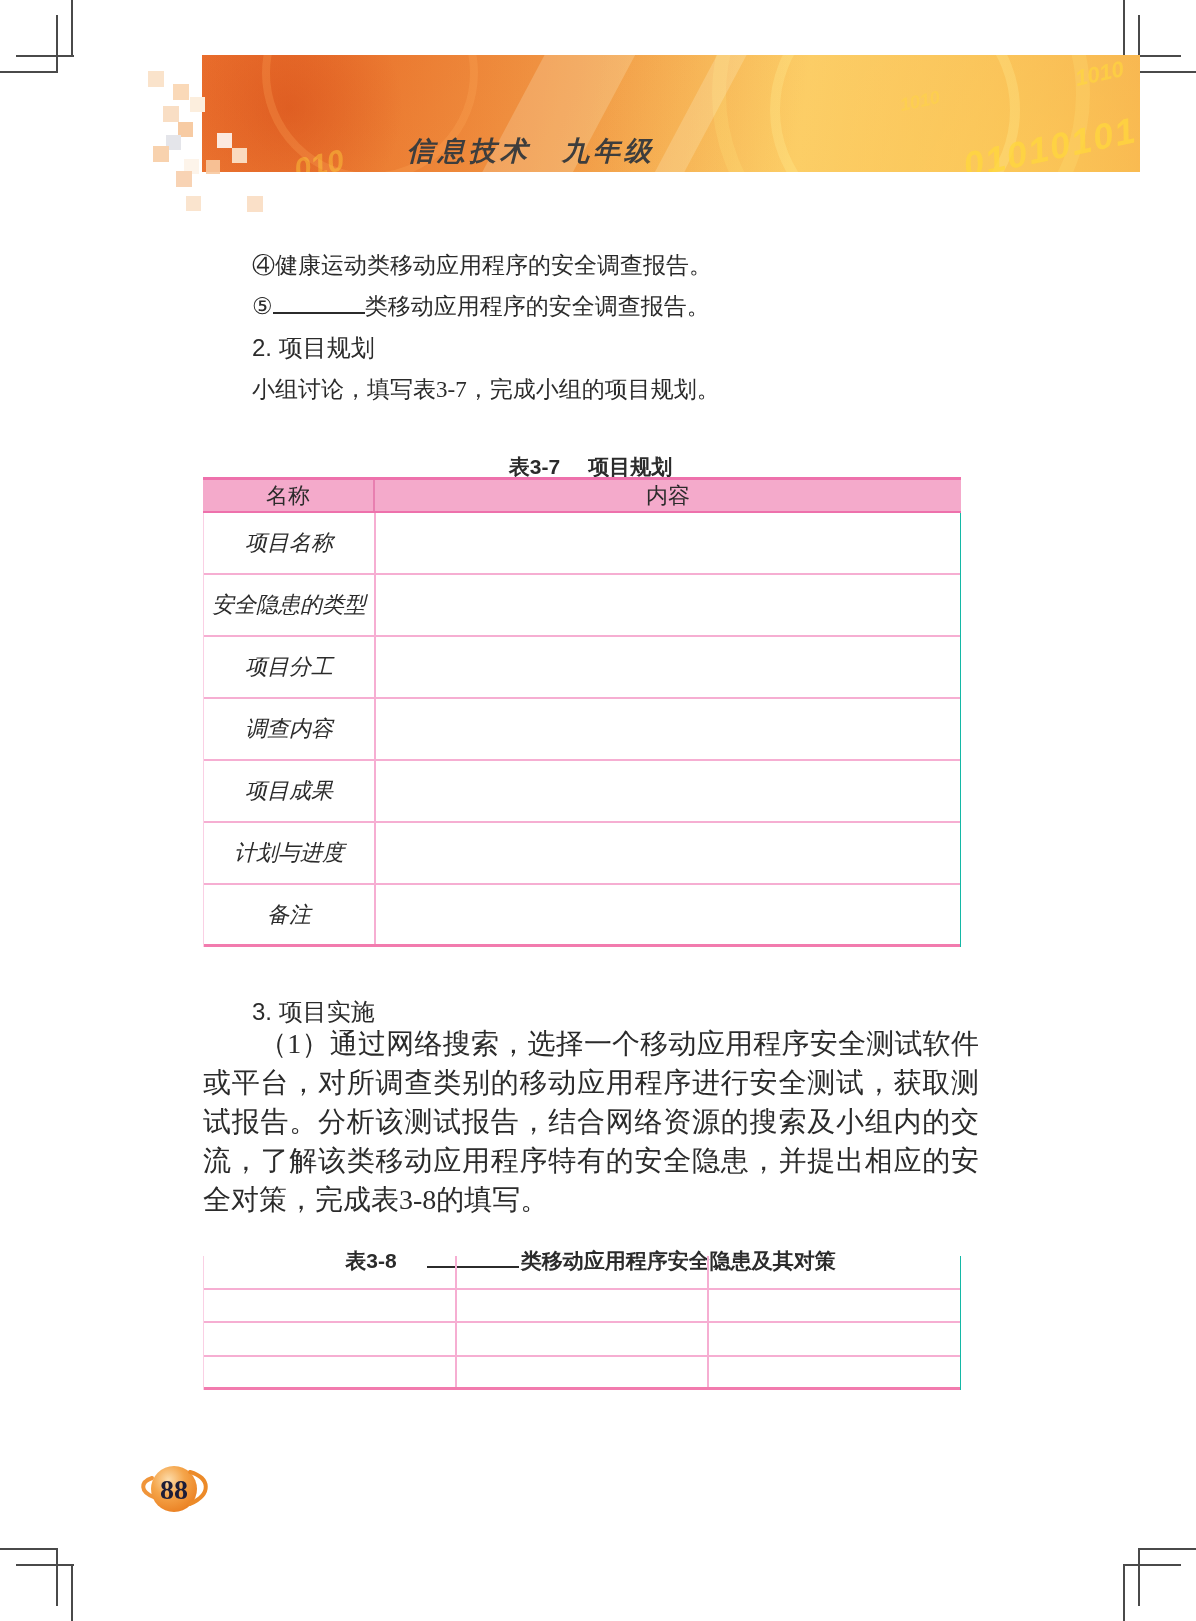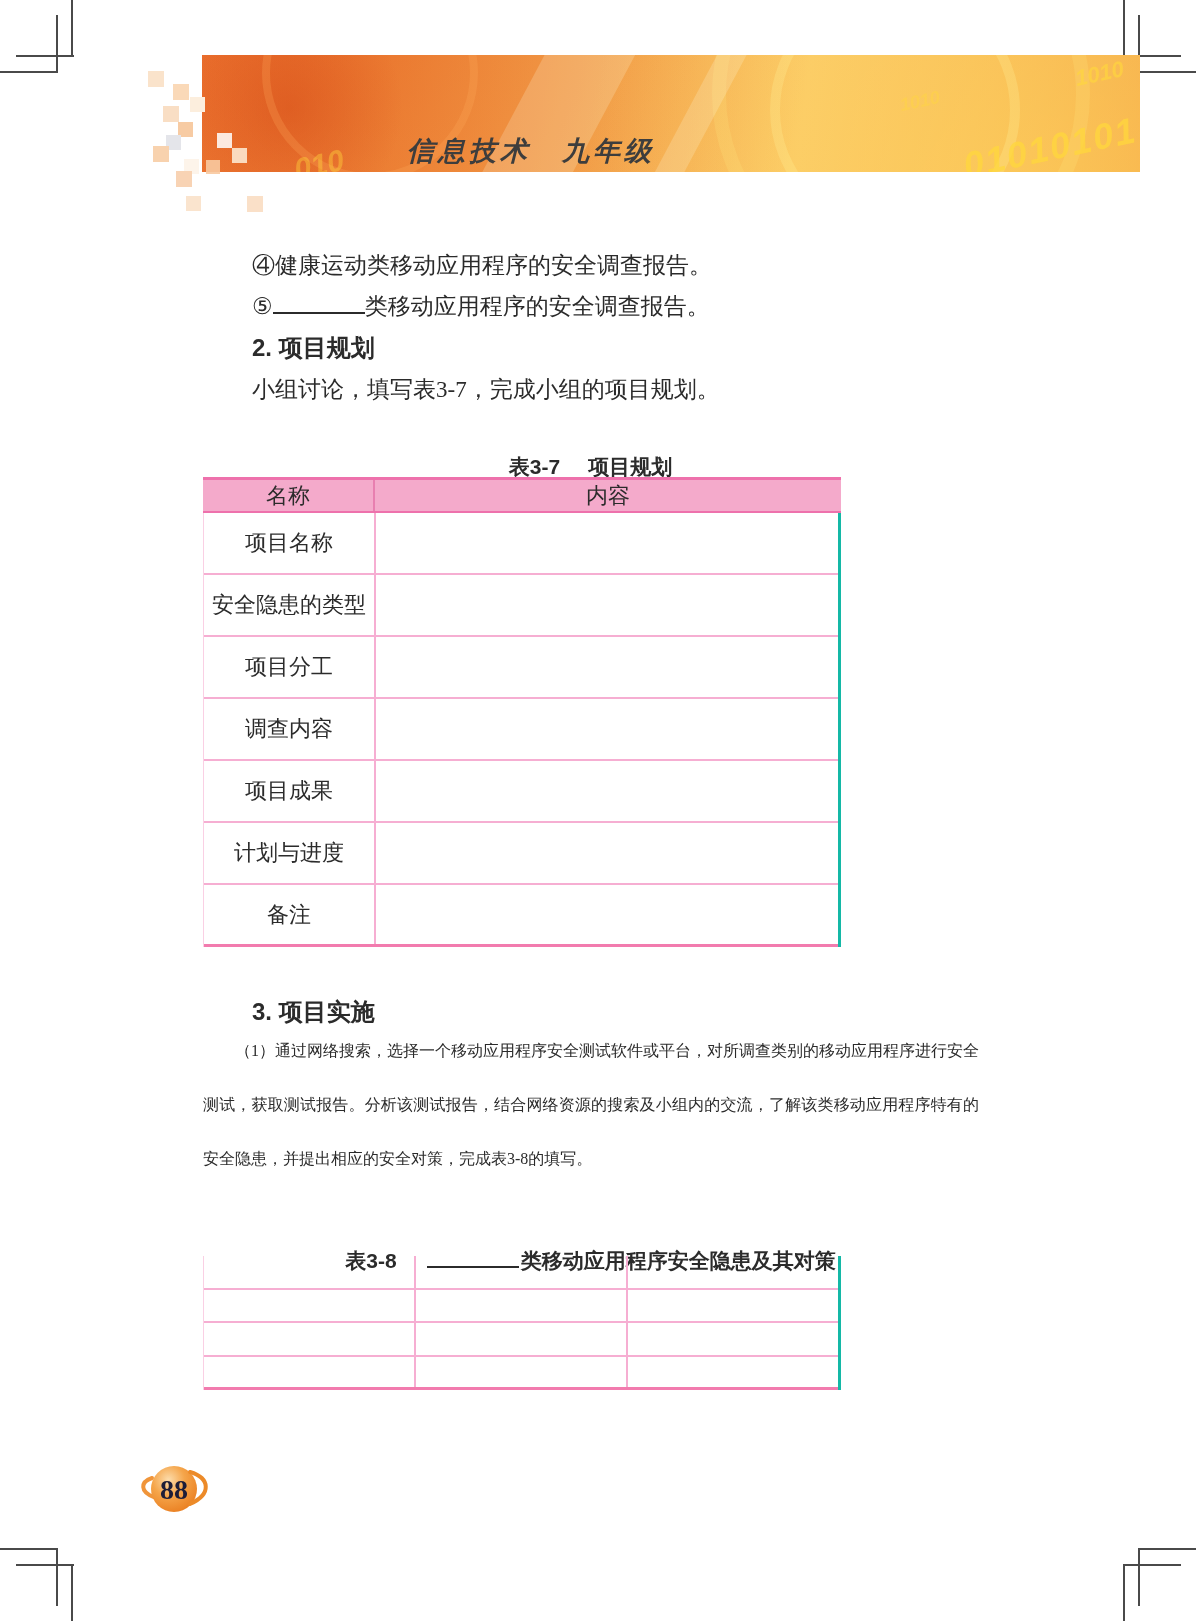--- a/index.html
+++ b/index.html
@@ -32,38 +32,38 @@
   .bin4{left:92px;bottom:-10px;font-size:30px;opacity:.55;}
   .banner-title{position:absolute;left:0;right:280px;top:78px;text-align:center;
     font-family:"Liberation Sans", sans-serif;font-weight:bold;font-style:italic;
     font-size:27px;letter-spacing:4px;color:#3d3d3d;}
 
   
   .sq{position:absolute;}
 
   
   .line{position:absolute;left:252px;font-size:23px;white-space:nowrap;}
-  .h-num{position:absolute;left:252px;font-size:24px;font-weight:bold;
+  .h-num{position:absolute;left:252px;font-size:24px;font-weight:normal;
          font-family:"Liberation Sans", sans-serif;white-space:nowrap;}
   .blank{display:inline-block;width:92px;height:5px;border-bottom:2px solid #2b2b2b;}
-  .para{position:absolute;left:203px;width:776px;font-size:16px;line-height:54px;
+  .para{position:absolute;left:203px;width:776px;font-size:28px;line-height:39px;
         text-align:justify;text-indent:2em;}
   .caption{position:absolute;left:203px;width:775px;text-align:center;
            font-family:"Liberation Sans", sans-serif;font-weight:bold;font-size:21px;margin-top:23px;}
   .caption .gap{display:inline-block;width:28px;}
   .caption .blank{border-bottom-width:2px;margin:0 2px;}
 
   
-  .tbl{position:absolute;left:203px;width:638px;box-sizing:border-box;}
+  .tbl{position:absolute;left:203px;width:758px;box-sizing:border-box;}
   .thead{display:flex;height:36px;background:#f4aacb;box-sizing:border-box;
          border-top:3px solid #ee71ac;border-bottom:2px solid #ee71ac;}
   .thead .cell{display:flex;align-items:center;justify-content:center;
                font-size:22px;box-sizing:border-box;}
   .thead .cell + .cell{border-left:2px solid #e87fb0;}
-  .tbody{border-left:1px solid #fad0e4;border-right:3px solid #14b8a6;box-sizing:border-box;}
+  .tbody{border-left:1px solid #fad0e4;border-right:1px solid #14b8a6;box-sizing:border-box;font-style:italic;}
   .trow{display:flex;box-sizing:border-box;border-bottom:2px solid #f6aed2;}
   .trow:last-child{border-bottom:3px solid #f27bae;}
   .trow .cell{display:flex;align-items:center;justify-content:center;
               font-size:22px;box-sizing:border-box;}
   .trow .cell + .cell{border-left:2px solid #f6aed2;}
   .t37 .c1{width:170px;flex:none;}
   .t37 .c2{flex:1;}
   .t37 .trow{height:62px;}
   .t38 .cell{flex:1;}
   .t38 .trow{height:35px;}

